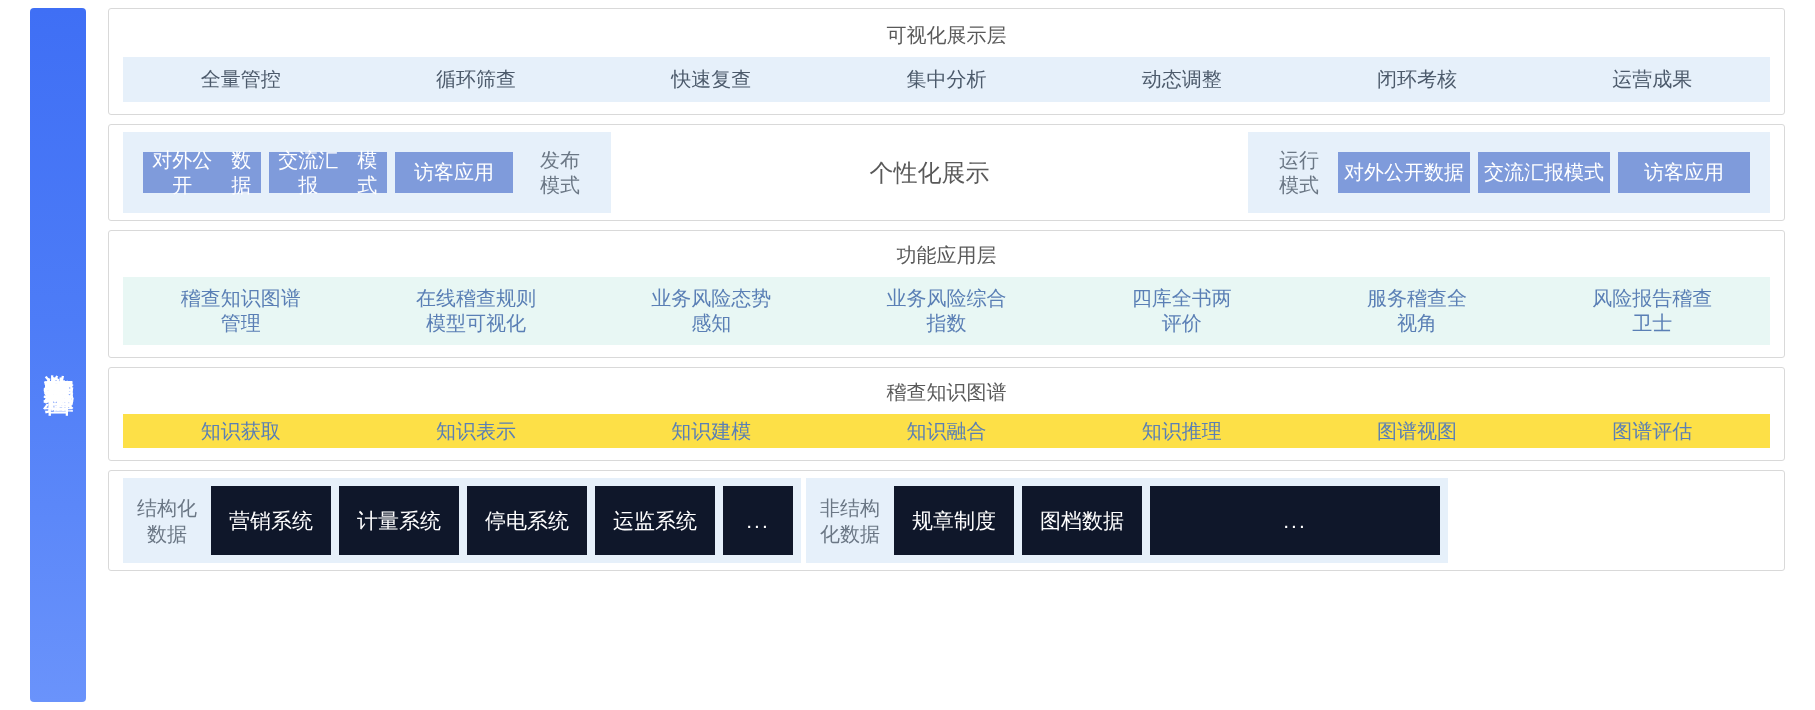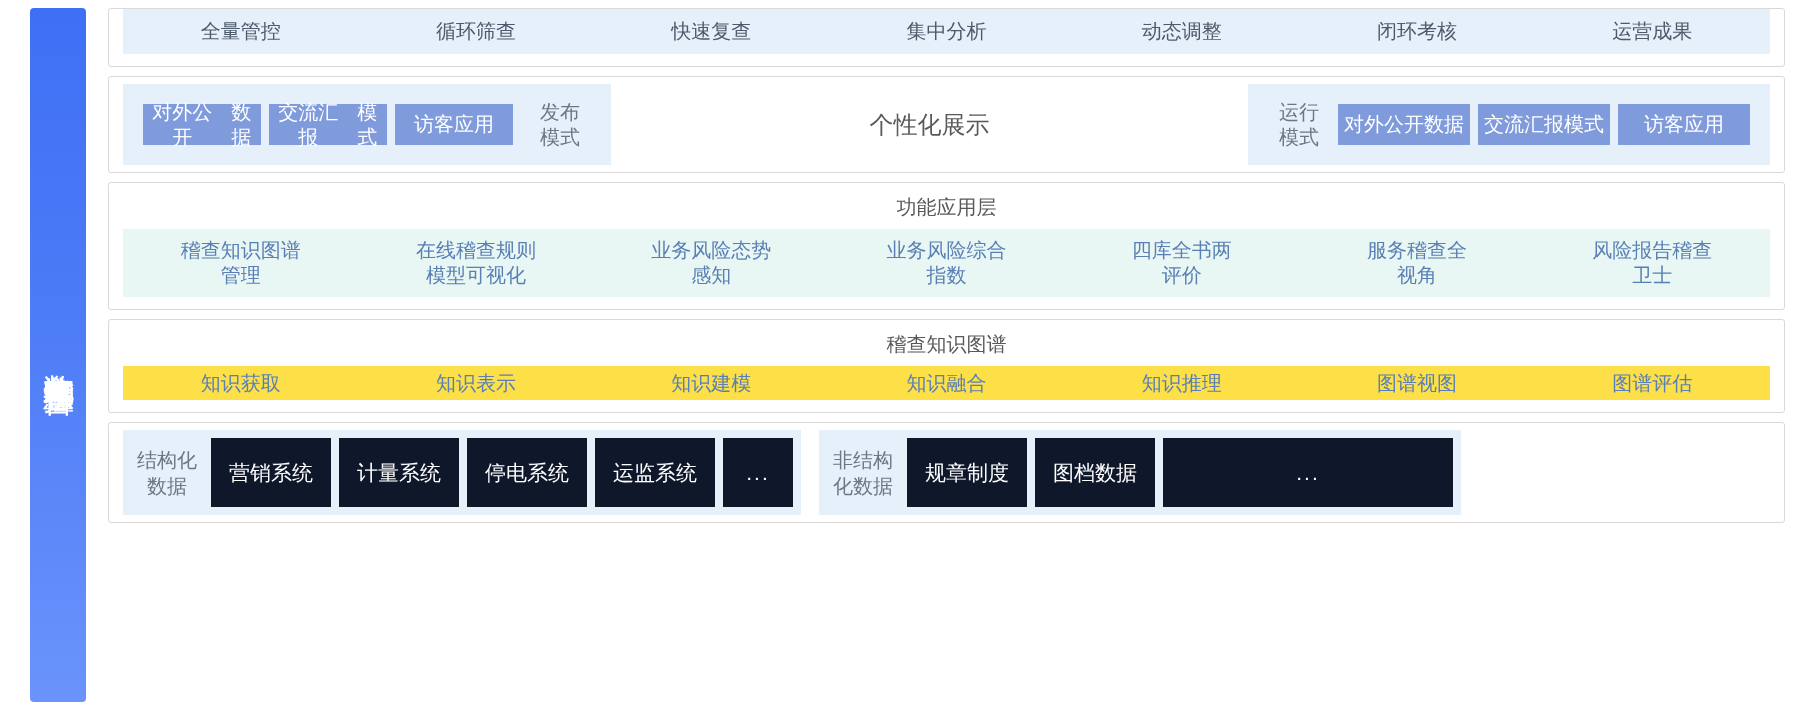--- a/index.html
+++ b/index.html
@@ -101,21 +101,21 @@
   }
 
   
   .row3 .item{background:#e8f7f4;color:#5a7fb5;height:68px;}
 
   
   .row4 .item{background:#fde047;color:#5a7fb5;height:34px;}
 
   
   .row5{height:101px;}
-  .row5-inner{display:flex;align-items:stretch;height:100%;padding:7px 14px;box-sizing:border-box;gap:18px;}
+  .row5-inner{display:flex;align-items:stretch;height:100%;padding:7px 14px;box-sizing:border-box;gap:5px;}
   .dgroup{
     background:#e6f0fa;
     display:flex;align-items:stretch;
     box-sizing:border-box;
   }
   .dgroup-label{
     display:flex;align-items:center;justify-content:center;
     color:#6b7785;font-size:20px;line-height:1.3;text-align:center;
     width:88px;padding:0 6px;box-sizing:border-box;
   }
@@ -137,20 +137,21 @@
 
 <div class="page">
 
   <div class="sidebar">
     <div class="sidebar-text">数字化智慧稽查管控平台</div>
   </div>
 
   <div class="stack">
 
     <div class="row row1">
+      <div class="row-title">可视化展示层</div>
       <div class="items">
         <div class="item">全量管控</div>
         <div class="item">循环筛查</div>
         <div class="item">快速复查</div>
         <div class="item">集中分析</div>
         <div class="item">动态调整</div>
         <div class="item">闭环考核</div>
         <div class="item">运营成果</div>
       </div>
     </div>

